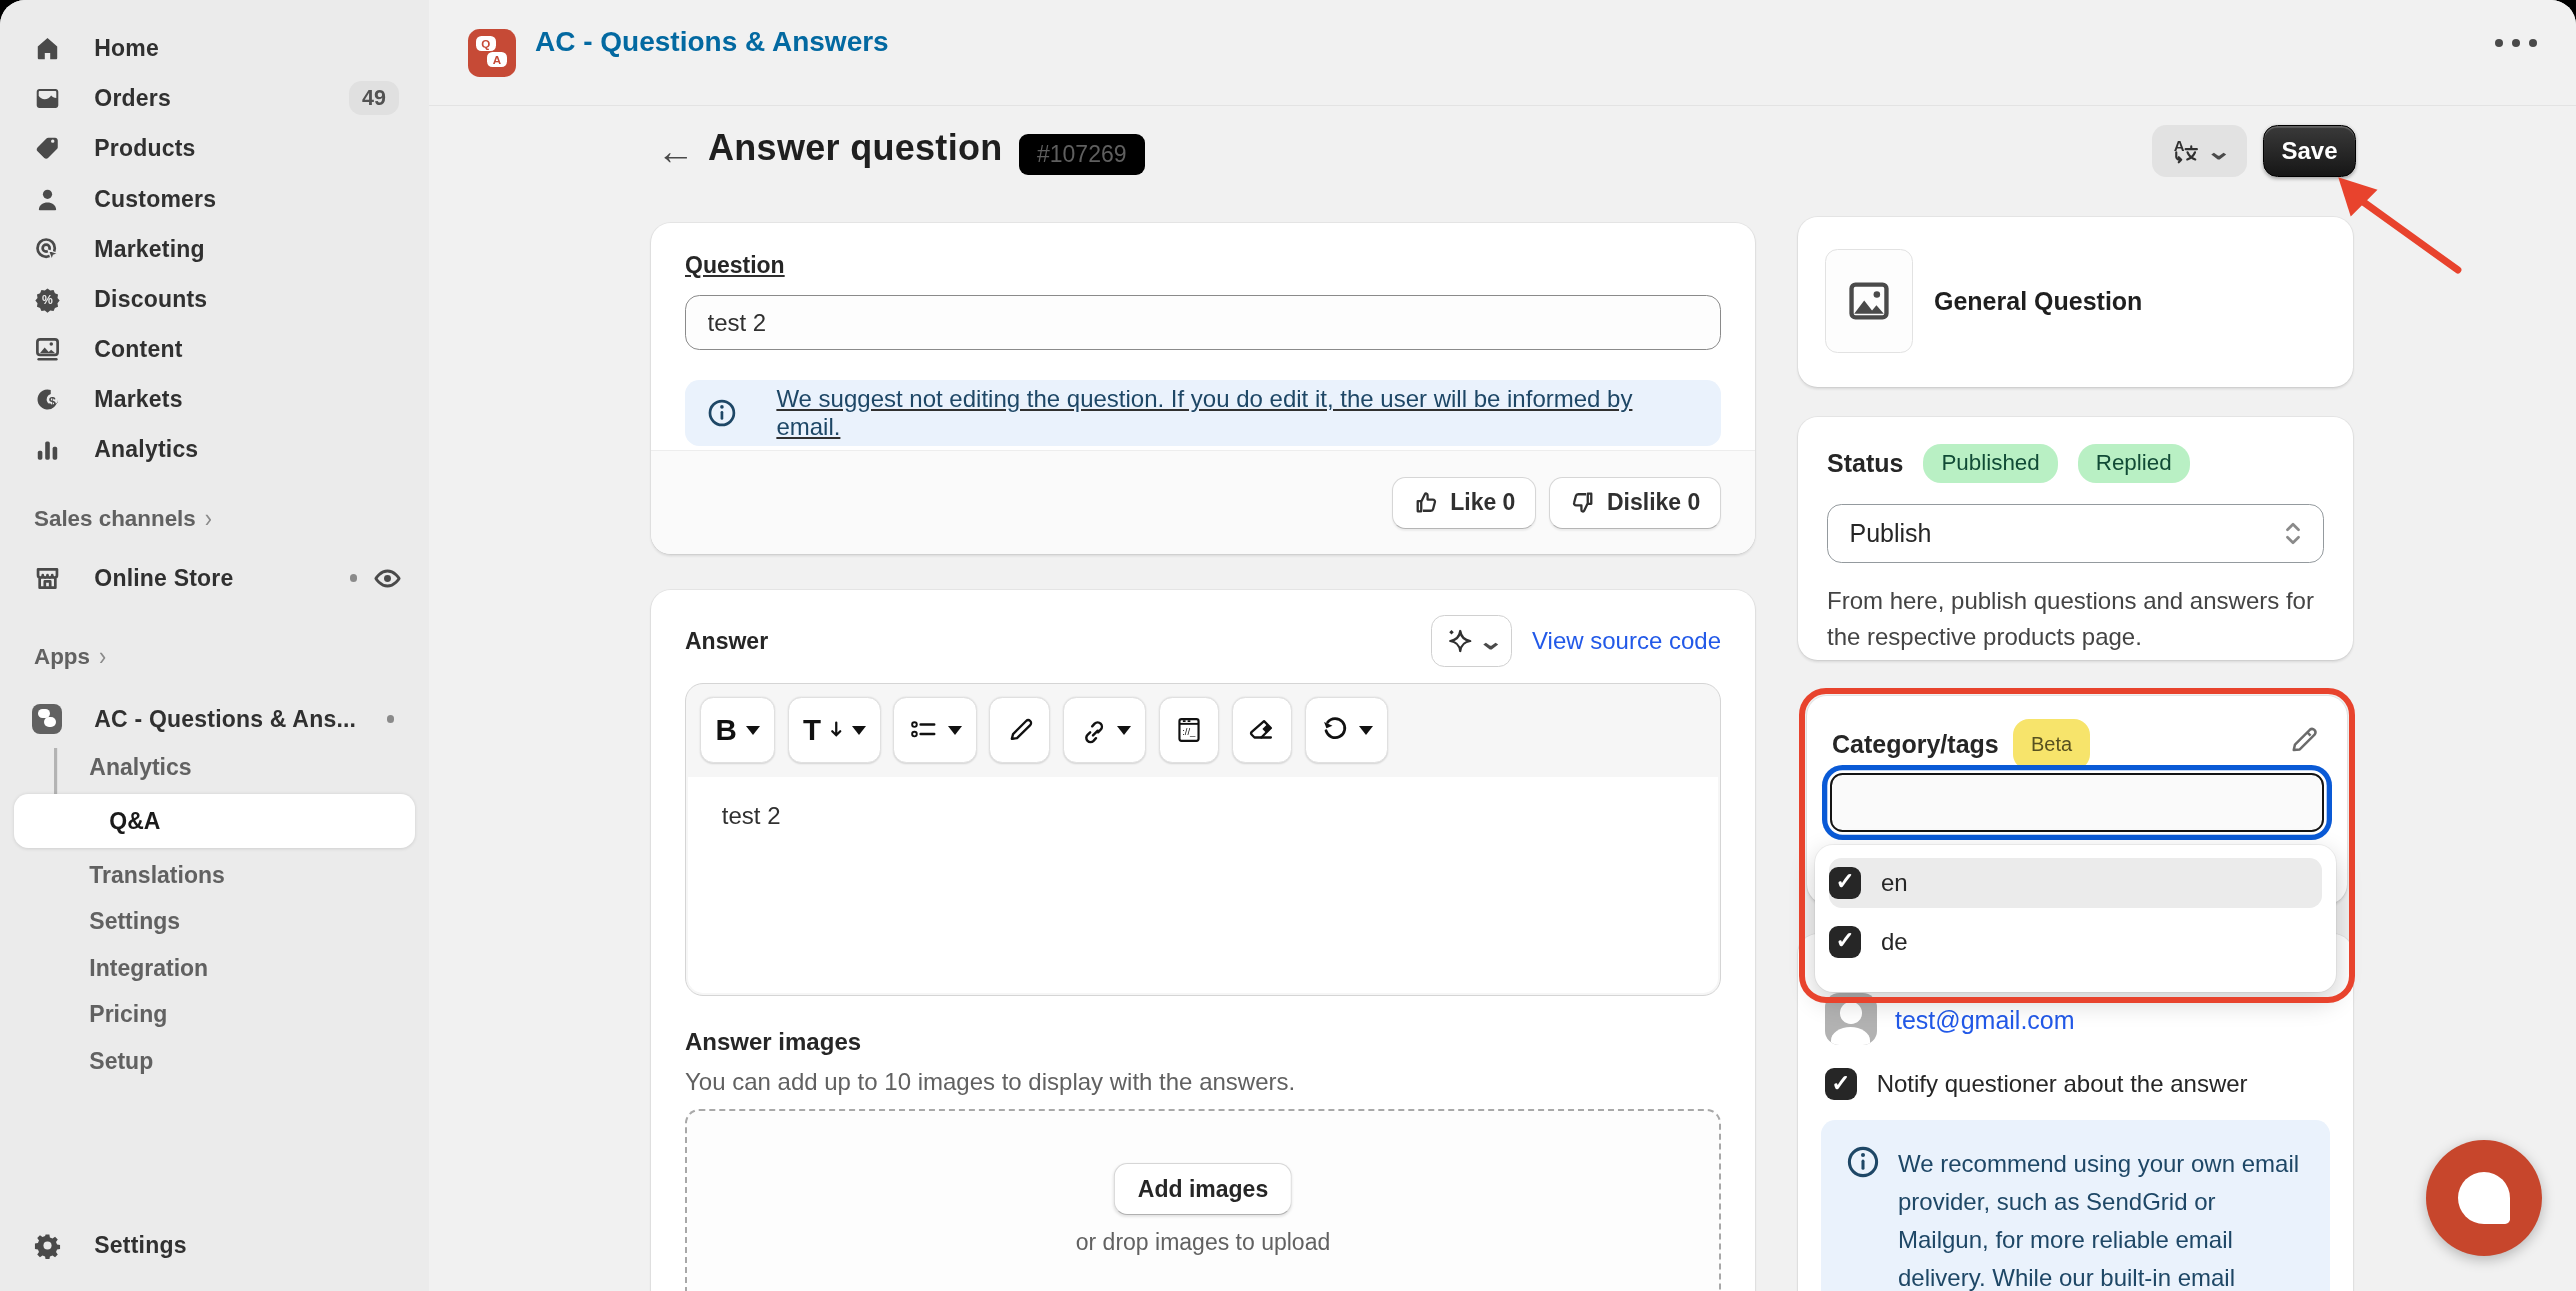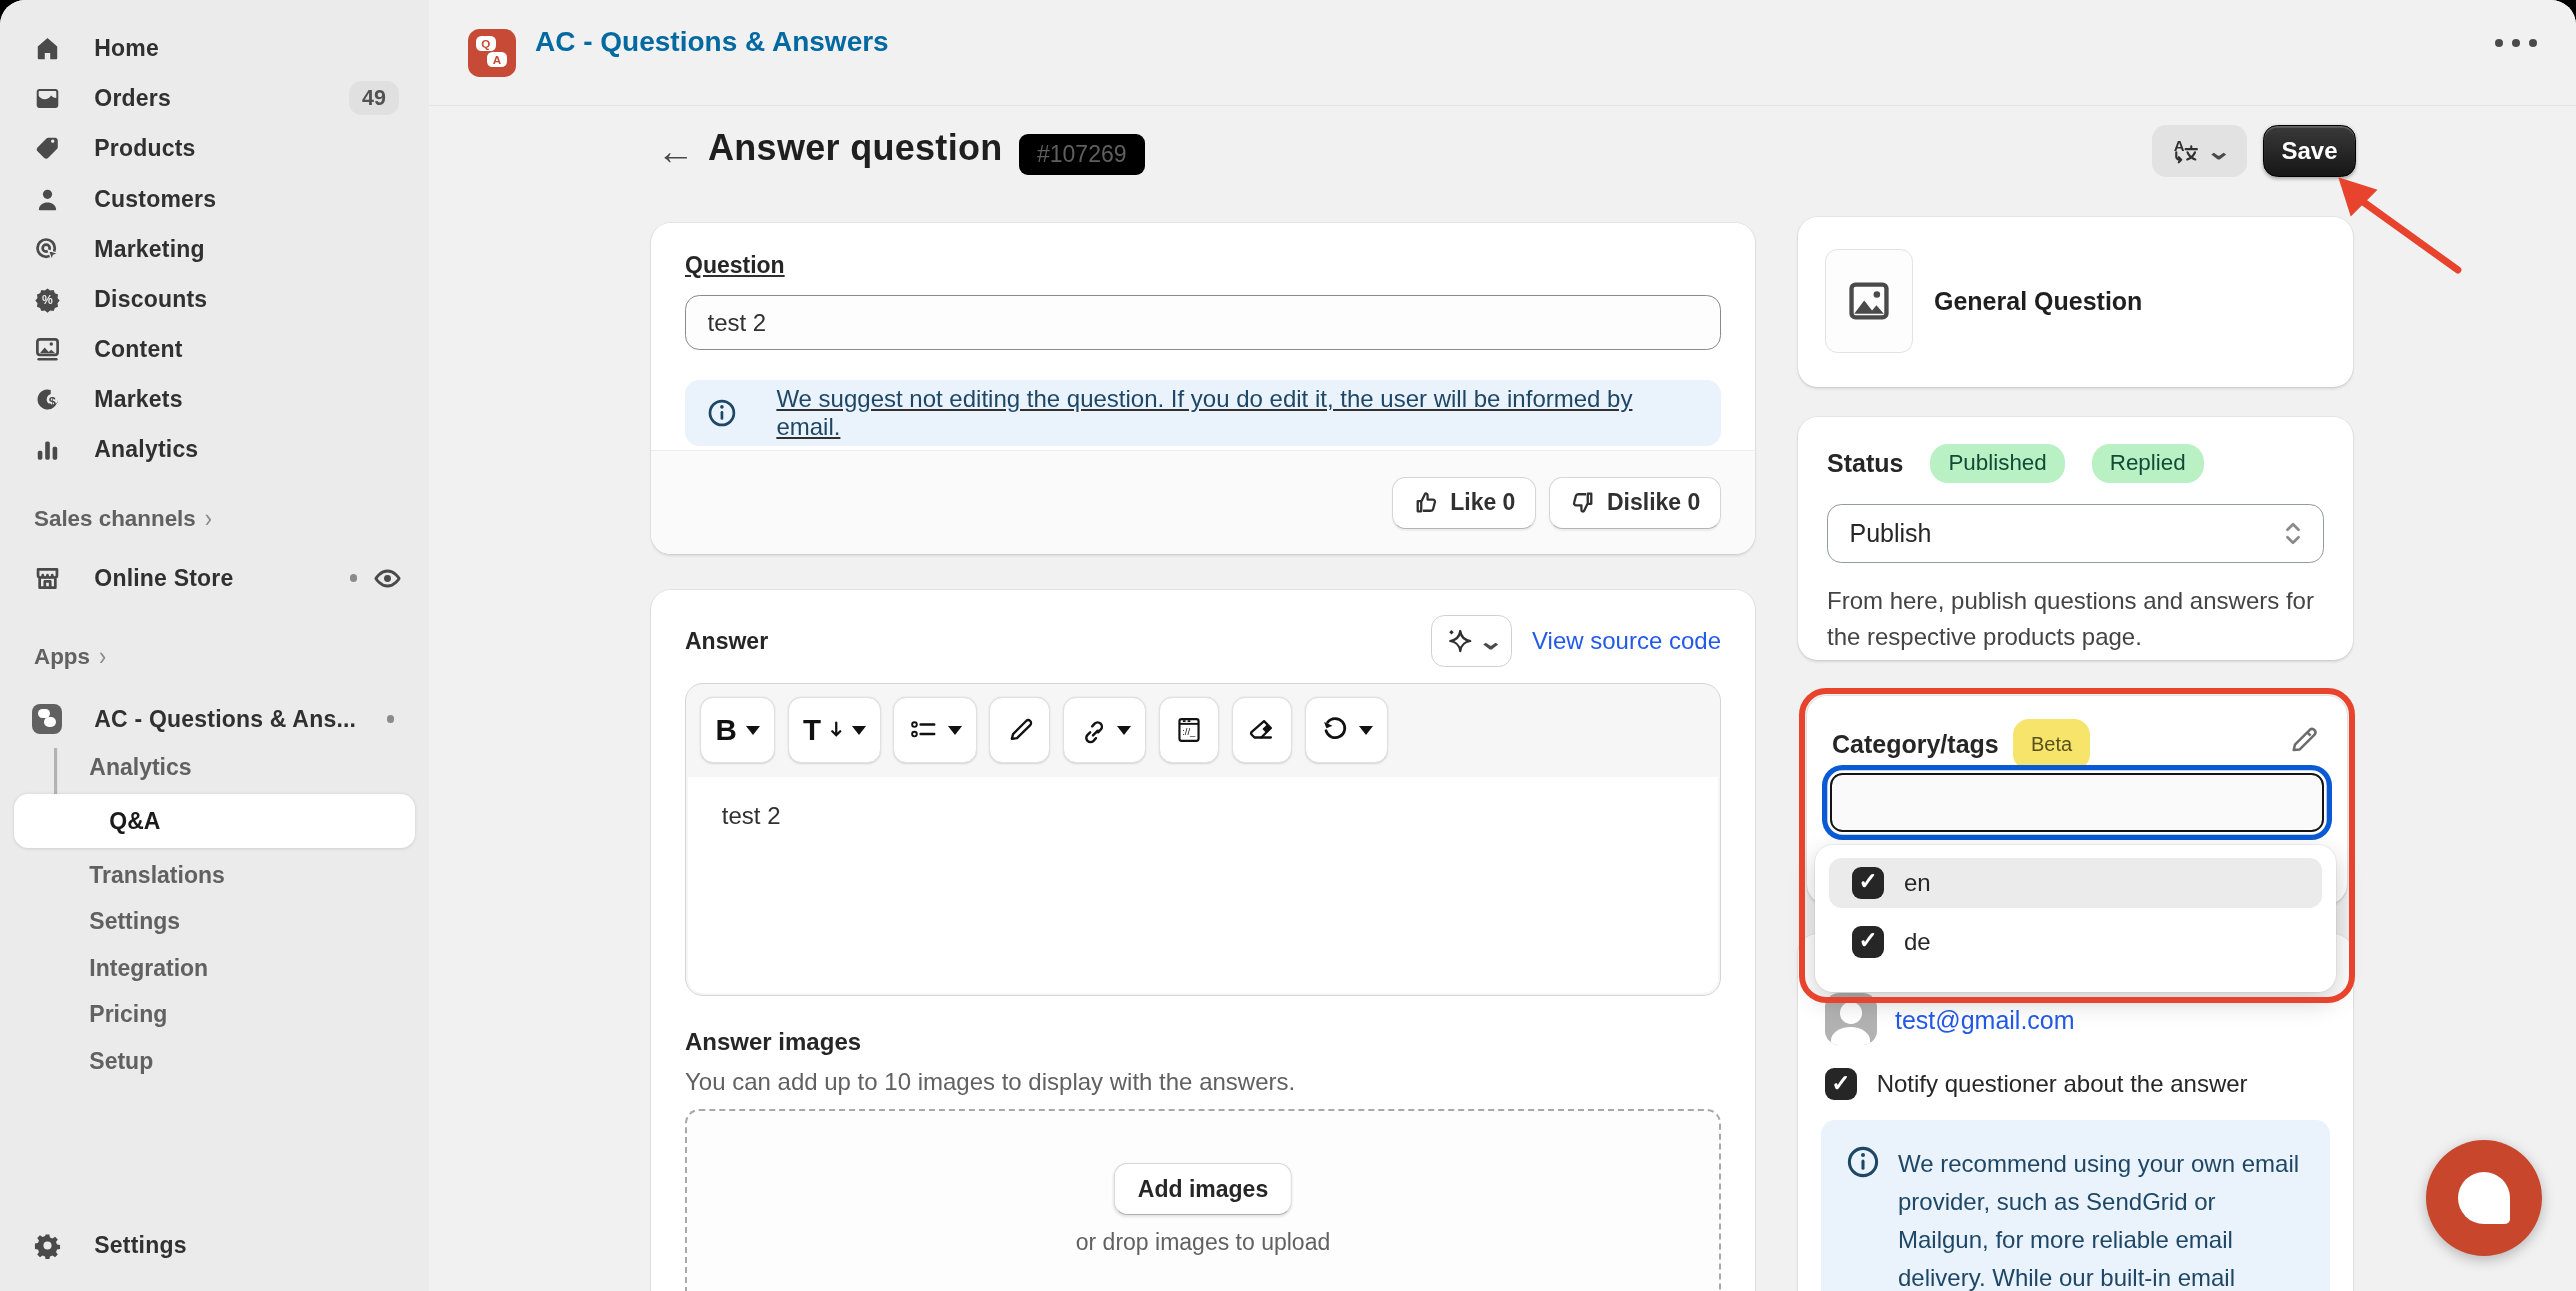--- a/index.html
+++ b/index.html
@@ -72,33 +72,33 @@
   #add-images-btn { position:absolute; left:50%; transform:translateX(-50%); top:52px; height:52px; padding:0 23px; background:#fff; border:0.9px solid #d6d6d6; border-bottom-color:#b0b0b0; border-radius:13.4px; box-shadow:0 1.8px 2.7px rgba(0,0,0,.1); font-size:23px; font-weight:650; color:#262626; cursor:pointer; font-family:inherit; }
   #drop-hint { position:absolute; width:100%; top:118px; text-align:center; font-size:23px; color:#616161; }
 
   
   #general-card { left:1369px; top:110px; width:555px; height:170px;padding-left:8px; }
   #thumb-box { position:absolute; left:27px; top:32px; width:88px; height:104px; border:1.8px solid #e2e2e2; border-radius:12.5px; background:#fdfdfd; display:flex; align-items:center; justify-content:center; }
   #general-title { position:absolute; left:136px; top:70px; font-size:25px; font-weight:700; color:#1f1f1f; }
 
   #status-card { left:1369px; top:310px; width:555px; height:243px; }
   #status-card .inner { padding:27px 29px; }
-  .status-row { display:flex; align-items:center; gap:27px; }
+  .status-row { display:flex; align-items:center; gap:20px; }
   .green-pill { background:#b9f0c4; color:#114b36; font-size:22.4px; padding:6.3px 18px; border-radius:18px; }
   #publish-select { margin-top:21.5px; width:100%; height:59px; border:1.8px solid #949a9e; border-radius:14.3px; background:#fff; display:flex; align-items:center; padding:0 21.5px; font-size:25px; color:#262626; cursor:pointer; }
   #status-desc { margin-top:19.7px; font-size:24px; line-height:36px; color:#444; }
 
   #category-card { left:1378px; top:589px; width:540px; height:208px; z-index:5; }
   #category-card .inner { padding:23px 25px; }
   .beta-pill { background:#f7e46b; color:#575120; font-size:20px; padding:14px 18px; border-radius:16px; margin-left:14.3px; }
   #category-input { position:absolute; left:23px; right:23px; top:77px; height:59px; background:#fafafa; border:2.7px solid #141414; border-radius:12.5px; box-shadow:0 0 0 2.7px #fff, 0 0 0 8px #0a5ad6; font-size:24px; padding:0 18px; font-family:inherit; }
   #pencil-icon { position:absolute; right:27px; top:27px; cursor:pointer; }
 
   #tag-dropdown { position:absolute; left:1386px; top:738px; width:521px; height:147px; background:#fff; border-radius:18px; box-shadow:0 9px 27px rgba(0,0,0,.2), 0 0 0 0.9px rgba(0,0,0,.05); z-index:20; padding:12.5px 14.3px; }
-  .opt-row { height:50px; display:flex; align-items:center; border-radius:12.5px; padding:0 23px; cursor:pointer; }
+  .opt-row { height:50px; display:flex; align-items:center; border-radius:12.5px; padding:0 0; cursor:pointer; }
   .opt-row.hover { background:#ebebeb; }
   .opt-row + .opt-row { margin-top:9px; }
   .checkbox { width:32px; height:32px; background:#262626; border-radius:9px; position:relative; flex:0 0 32px; cursor:pointer; }
   .checkbox::after { content:"\2713"; position:absolute; left:6.3px; top:1.8px; color:#fff; font-size:23px; font-weight:700; }
   .opt-label { margin-left:19.7px; font-size:24px; color:#262626; }
 
   #red-ring { position:absolute; left:1370px; top:581px; width:556px; height:315px; border:6.3px solid #e8432d; border-radius:27px; z-index:30; pointer-events:none; }
 
   #questioner-card { left:1369px; top:827px; width:555px; height:447px; z-index:1; }
   #avatar { position:absolute; left:27px; top:59px; width:52px; height:52px; background:#b2b2b2; border-radius:14.3px; overflow:hidden; }

